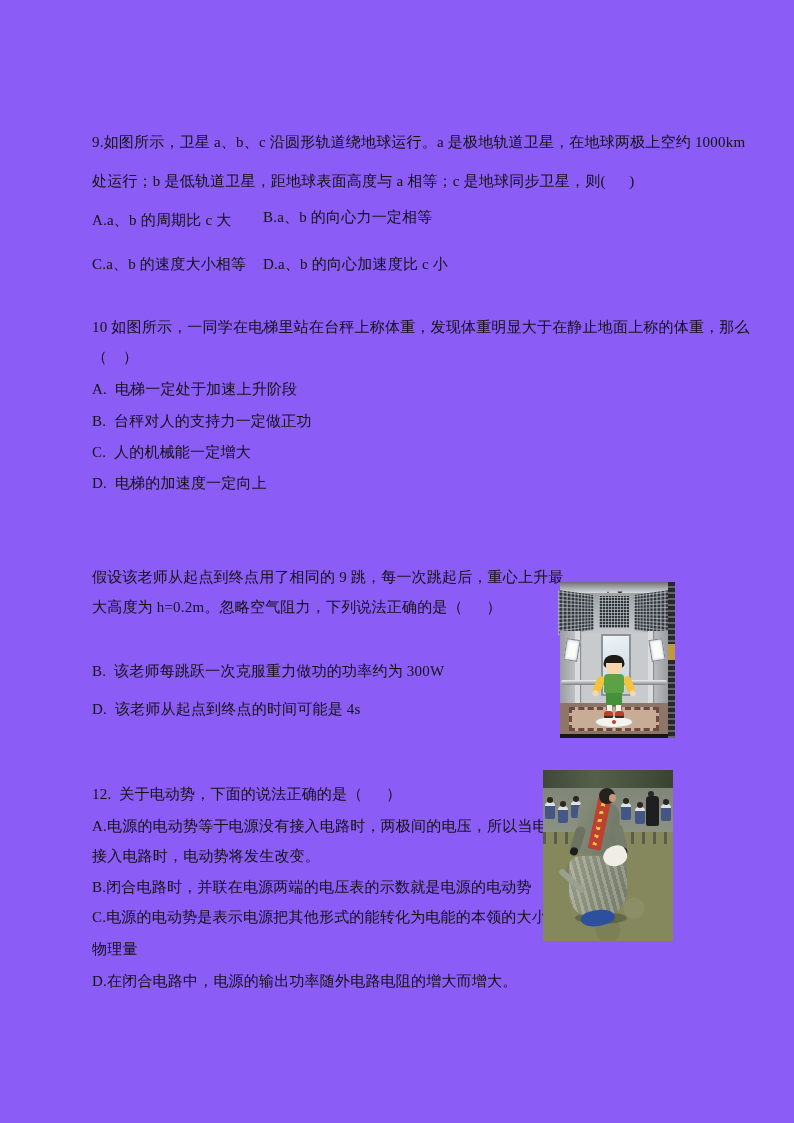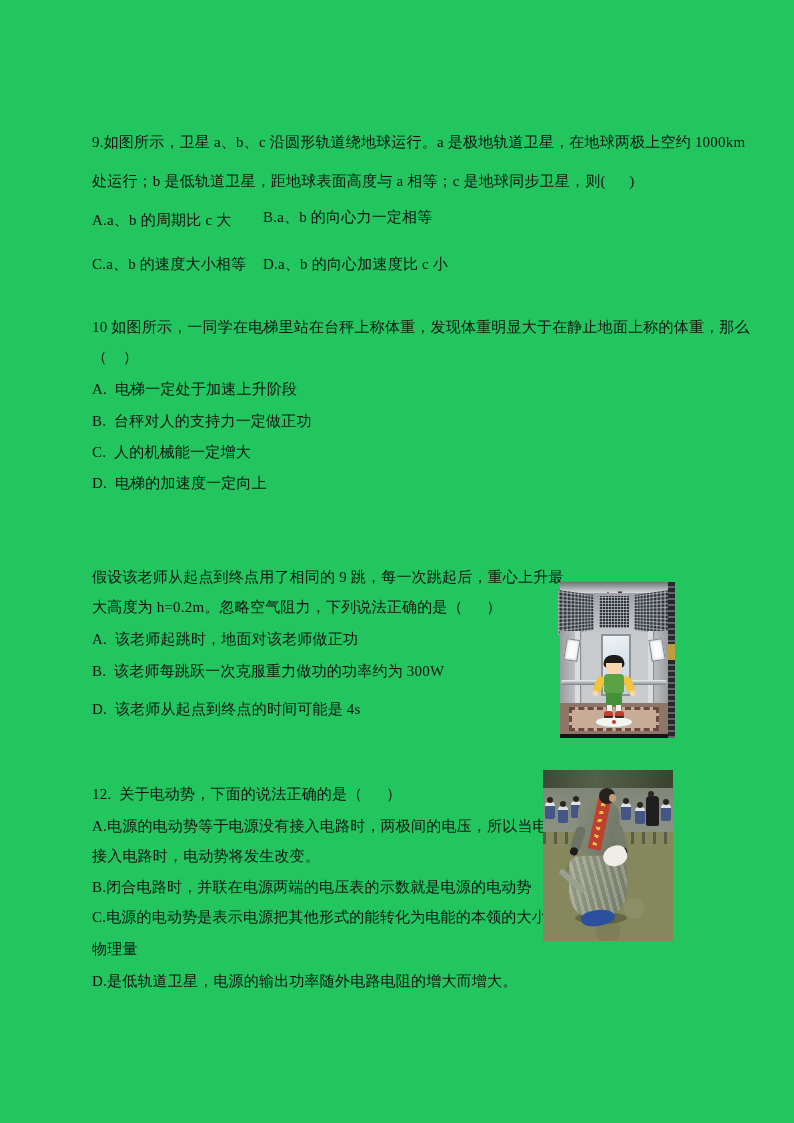--- a/index.html
+++ b/index.html
@@ -1,17 +1,17 @@
 <!DOCTYPE html>
 <html><head>
 <meta charset="utf-8">
 <style>
   html,body{margin:0;padding:0;background:#ffffff;}
   #page{
-    position:relative;width:794px;height:1123px;background:#22c55e;
+    position:relative;width:794px;height:1123px;background:#8b5cf6;
     overflow:hidden;
     font-family:"Liberation Serif","DejaVu Serif",serif;
     color:#121212;
   }
   .line{
     position:absolute;left:92px;font-size:15px;line-height:19px;
     white-space:pre;letter-spacing:0.2px;
   }
   
   .elevator{position:absolute;left:560px;top:582px;width:115px;height:156px;background:#c8cbce;}
@@ -121,31 +121,30 @@
 
   <div class="line" style="top:318px">10 如图所示，一同学在电梯里站在台秤上称体重，发现体重明显大于在静止地面上称的体重，那么</div>
   <div class="line" style="top:348px">（    ）</div>
   <div class="line" style="top:380px">A.  电梯一定处于加速上升阶段</div>
   <div class="line" style="top:412px">B.  台秤对人的支持力一定做正功</div>
   <div class="line" style="top:443px">C.  人的机械能一定增大</div>
   <div class="line" style="top:474px">D.  电梯的加速度一定向上</div>
 
   <div class="line" style="top:568px">假设该老师从起点到终点用了相同的 9 跳，每一次跳起后，重心上升最</div>
   <div class="line" style="top:598px">大高度为 h=0.2m。忽略空气阻力，下列说法正确的是（      ）</div>
-  <div class="line" style="top:630px">A.  该老师起跳时，地面对该老师做正功</div>
   <div class="line" style="top:662px">B.  该老师每跳跃一次克服重力做功的功率约为 300W</div>
   <div class="line" style="top:700px">D.  该老师从起点到终点的时间可能是 4s</div>
 
   <div class="line" style="top:785px">12.  关于电动势，下面的说法正确的是（      ）</div>
   <div class="line" style="top:817px">A.电源的电动势等于电源没有接入电路时，两极间的电压，所以当电源</div>
   <div class="line" style="top:847px">接入电路时，电动势将发生改变。</div>
   <div class="line" style="top:878px">B.闭合电路时，并联在电源两端的电压表的示数就是电源的电动势</div>
   <div class="line" style="top:908px">C.电源的电动势是表示电源把其他形式的能转化为电能的本领的大小的</div>
   <div class="line" style="top:940px">物理量</div>
-  <div class="line" style="top:972px">D.是低轨道卫星，电源的输出功率随外电路电阻的增大而增大。</div>
+  <div class="line" style="top:972px">D.在闭合电路中，电源的输出功率随外电路电阻的增大而增大。</div>
 
   <div class="elevator">
     <div class="elv-header">
       <span class="elv-arrow">▲</span><span class="elv-arrow">▼</span>
     </div>
     <div class="elv-ceiling">
       <div class="vent l"></div>
       <div class="vent c"></div>
       <div class="vent r"></div>
     </div>

